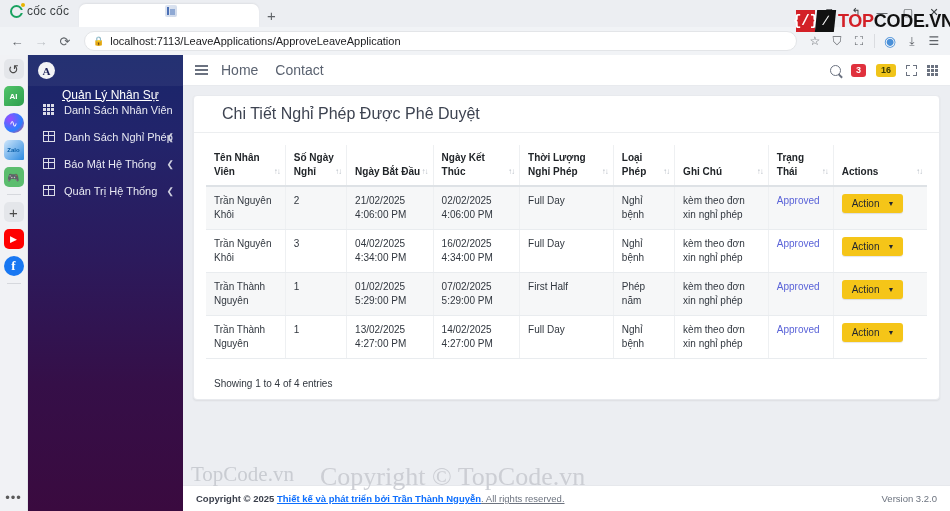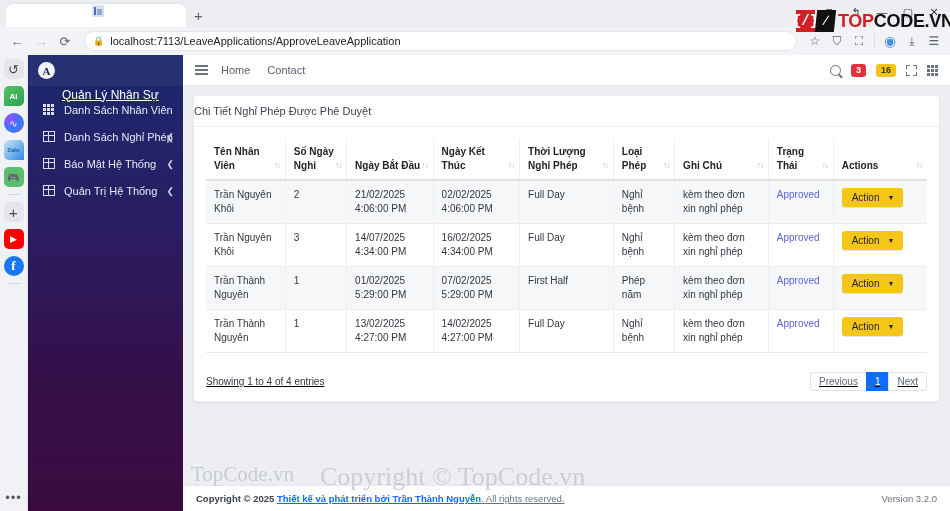--- a/index.html
+++ b/index.html
@@ -148,21 +148,21 @@
   .gauge-ic::after { content:""; position:absolute; left:5px; top:2.5px; width:1.4px; height:5px;
                      background:#dcdde8; transform: rotate(35deg); transform-origin: bottom; }
   .sb-caret { position:absolute; right:9px; font-size:9px; color:#cfd0de; }
 
   
   .topbar { position:absolute; left:183px; top:0; width:767px; height:31px;
             background:#fff; display:flex; align-items:center; padding:0 12px;
             border-bottom:1px solid #e8eaee; }
   .burger { width:13px; display:flex; flex-direction:column; gap:2.5px; margin-right:13px; }
   .burger i { height:1.6px; background:#6b7280; display:block; }
-  .nav-link { font-size:11px; color:#5a6270; margin-right:17px; }
+  .nav-link { font-size:14px; color:#5a6270; margin-right:17px; }
   .tb-right { margin-left:auto; display:flex; align-items:center; gap:10px; }
   .srch-ic { width:11px; height:11px; border:1.5px solid #6b7280; border-radius:50%; position:relative; }
   .srch-ic::after { content:""; position:absolute; right:-3px; bottom:-2px; width:5px; height:1.5px;
                     background:#6b7280; transform:rotate(45deg); }
   .badge { font-size:9px; font-weight:bold; color:#fff; border-radius:3px; padding:1px 5px; line-height:11px; }
   .badge.red { background:#e0313d; }
   .badge.yel { background:#f0c419; color:#3a3a00; }
   .expand-ic { width:11px; height:11px; position:relative; }
   .expand-ic i { position:absolute; width:4px; height:4px; border:1.4px solid #6b7280; }
   .expand-ic i:nth-child(1){ left:0; top:0; border-right:0; border-bottom:0; }
@@ -171,21 +171,21 @@
   .expand-ic i:nth-child(4){ right:0; bottom:0; border-left:0; border-top:0; }
   .apps-ic { width:11px; height:11px; display:grid; grid-template-columns:repeat(3,1fr);
              grid-template-rows:repeat(3,1fr); gap:1px; }
   .apps-ic i { background:#6b7280; }
 
   
   .content { position:absolute; left:183px; top:31px; width:767px; height:425px;
              background:#eceef2; padding: 9px 10px 0 10px; }
   .card { background:#fff; border-radius:4px; box-shadow:0 1px 2px rgba(0,0,0,.07);
           border:1px solid #e8eaee; }
-  .card-head { padding: 9px 0; border-bottom:1px solid #eceef0; font-size:11px; color:#3d4351; }
+  .card-head { padding: 9px 28px; border-bottom:1px solid #eceef0; font-size:16px; color:#3d4351; }
   .card-body { padding: 12px 12px 10px 12px; }
 
   .search-row { display:flex; justify-content:flex-end; align-items:center; gap:6px; margin-bottom:8px; }
   .search-row label { font-size:10.5px; color:#4a5160; }
   .search-row input { width:125px; height:18px; border:1px solid #ced4da; border-radius:3px;
                       font-size:10px; padding:0 5px; font-family:"Liberation Sans", sans-serif; }
 
   table { width:100%; border-collapse: collapse; }
   thead th {
     font-size:10px; color:#212529; font-weight:bold; text-align:left;
@@ -200,21 +200,21 @@
   thead th:last-child { border-right:none; }
   tbody tr.odd td { background:#f6f7f8; }
   .approved { color:#5a63d8; }
   .act-btn {
     background:#f5c518; color:#1f2430; font-size:10px; border:none; border-radius:3px;
     padding: 4px 9px 4px 10px; display:inline-flex; align-items:center; gap:8px;
     font-family:"Liberation Sans", sans-serif; box-shadow:0 1px 1px rgba(0,0,0,.1);
   }
   .act-btn .car { font-size:7px; }
 
-  .tfoot { display:flex; align-items:center; justify-content:space-between; padding: 9px 12px 10px 12px; text-decoration: underline; }
+  .tfoot { display:flex; align-items:center; justify-content:space-between; padding: 9px 12px 10px 20px; }
   .showing { font-size:10px; color:#31373f; }
   .pager { display:flex; }
   .pg { font-size:10px; color:#5f6673; border:1px solid #dee2e6; padding:3px 8px; margin-left:-1px; }
   .pg:first-child { border-radius:3px 0 0 3px; }
   .pg:last-child { border-radius:0 3px 3px 0; }
   .pg.active { background:#0d6efd; border-color:#0d6efd; color:#fff; }
 
   
   .appfoot { position:absolute; left:183px; bottom:0; width:767px; height:26px;
              background:#fff; border-top:1px solid #e6e8ec;
@@ -230,20 +230,24 @@
              font-family:"Liberation Serif", serif; z-index:30; pointer-events:none; }
   .wm-big2 { position:absolute; left:320px; top:462px; font-size:26px; color:#ccced4;
              font-family:"Liberation Serif", serif; z-index:30; pointer-events:none; white-space:nowrap; }
 </style>
 </head>
 <body>
 
 <div id="browser">
 
   <div class="tabstrip">
+    <div class="brandmark">
+      <div class="brand-dot"></div>
+      <span class="brand-text">cốc cốc</span>
+    </div>
     <div class="tab">
       <span class="tab-fav"></span>
       <span class="tab-title">Hệ Thống Quản Lý Nhân Sự</span>
       <span class="tab-close">✕</span>
     </div>
     <div class="tab-new">+</div>
 
     <div class="winbtns">
       <div class="winbtn">⧉</div>
       <div class="winbtn">↰</div>
@@ -409,21 +413,21 @@
                 <td>kèm theo đơn xin nghỉ phép</td>
                 <td class="approved">Approved</td>
                 <td><button class="act-btn">
                       <span>Action</span>
                       <span class="car">▼</span>
                     </button></td>
               </tr>
               <tr>
                 <td>Trần Nguyên Khôi</td>
                 <td>3</td>
-                <td>14/07/2025 4:34:00 PM</td>
+                <td>04/02/2025 4:34:00 PM</td>
                 <td>16/02/2025 4:34:00 PM</td>
                 <td>Full Day</td>
                 <td>Nghỉ bệnh</td>
                 <td>kèm theo đơn xin nghỉ phép</td>
                 <td class="approved">Approved</td>
                 <td><button class="act-btn">
                       <span>Action</span>
                       <span class="car">▼</span>
                     </button></td>
               </tr>
@@ -454,25 +458,20 @@
                       <span>Action</span>
                       <span class="car">▼</span>
                     </button></td>
               </tr>
             </tbody>
           </table>
         </div>
 
         <div class="tfoot">
           <span class="showing">Showing 1 to 4 of 4 entries</span>
-          <span class="pager">
-            <span class="pg">Previous</span>
-            <span class="pg active">1</span>
-            <span class="pg">Next</span>
-          </span>
         </div>
       </div>
     </div>
 
     <div class="appfoot">
       <span class="cp"><span>Copyright © 2025 </span><a href="#">Thiết kế và phát triển bởi Trần Thành Nguyễn</a><span class="norm">. All rights reserved.</span></span>
       <span class="ver"><span>Version </span><span>3.2.0</span></span>
     </div>
 
   </div>

